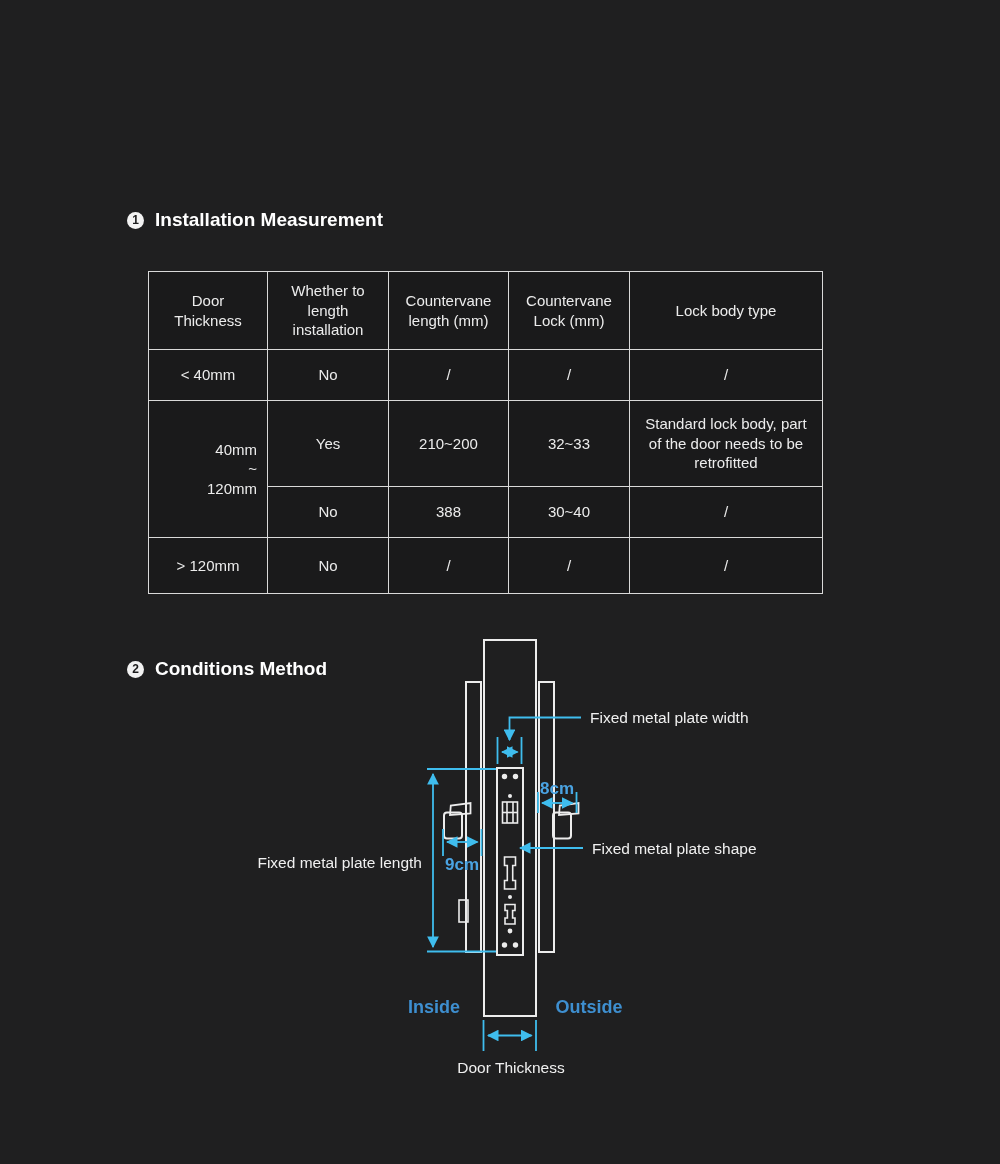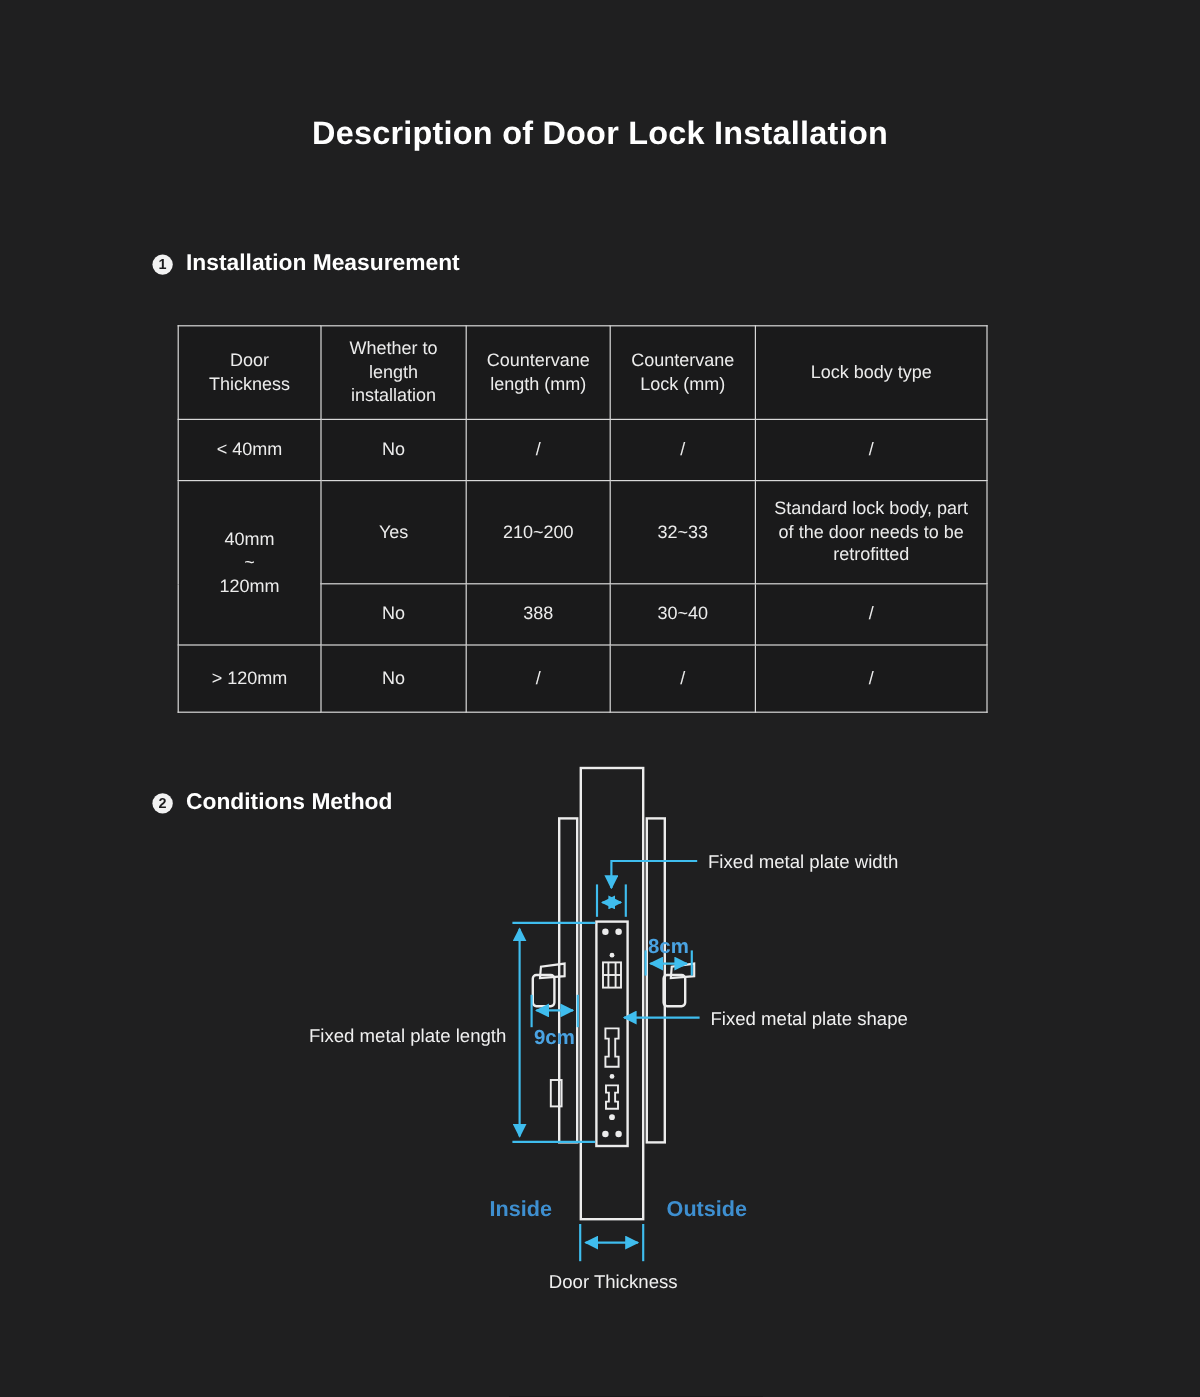--- a/index.html
+++ b/index.html
@@ -35,30 +35,29 @@
   table.cond col.c1{width:119px}
   table.cond col.c2{width:121px}
   table.cond col.c3{width:120px}
   table.cond col.c4{width:121px}
   table.cond col.c5{width:193px}
   tr.hrow{height:78px}
   tr.r1{height:51px}
   tr.r2{height:86px}
   tr.r3{height:51px}
   tr.r4{height:56px}
-  td.multiline{white-space:pre-line;}
+  td.multiline{white-space:pre-line;text-align:right;}
   .diagram{position:absolute;left:230px;top:620px;}
   .svg-label{font-family:"Liberation Sans",sans-serif;}
 </style>
 </head>
 <body>
 
 <div class="page">
 
-  <div class="title">Description of Door Lock Installation</div>
 
   <div class="section-header" id="sec1">
     <span class="num-badge">1</span>
     <span>Installation Measurement</span>
   </div>
 
   <table class="cond">
     <colgroup>
         <col class="c1">
         <col class="c2">

